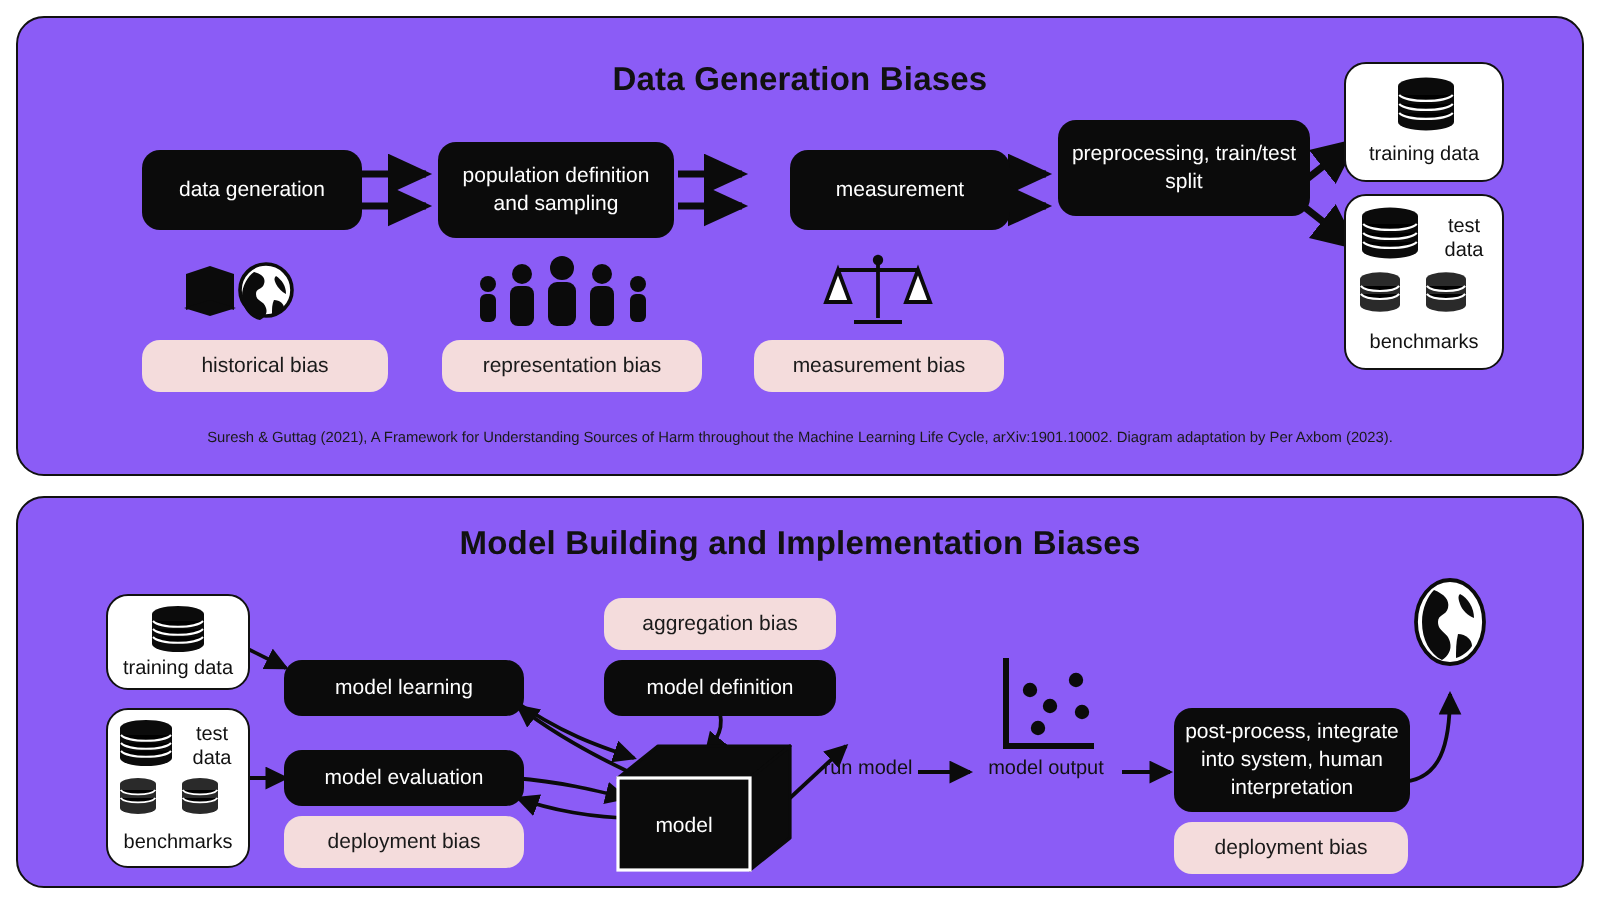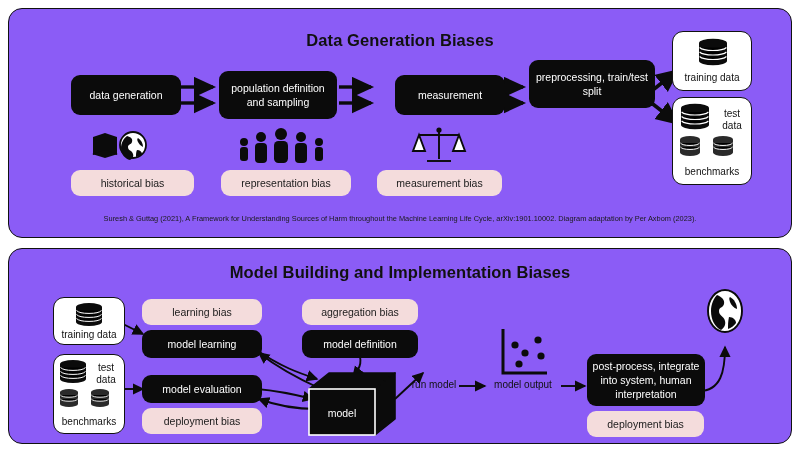--- a/index.html
+++ b/index.html
@@ -265,21 +265,20 @@
       <polygon points="66,18 86,2 86,48 66,64" fill="#0b0b0b" stroke="#0b0b0b" stroke-width="1.6" stroke-linejoin="round"></polygon>
       <rect x="0" y="18" width="66" height="46" fill="#0b0b0b" stroke="#ffffff" stroke-width="1.6"></rect>
     </g>
   </svg>
 
   <div style="position:absolute;left:300px;top:158px;width:66px;text-align:center;color:#fff;font-size:10.5px;z-index:4;">model</div>
 
   <div style="position:absolute;left:396px;top:130px;width:58px;text-align:center;font-size:10px;color:#111;z-index:4;">run model</div>
   <div style="position:absolute;left:472px;top:130px;width:84px;text-align:center;font-size:10px;color:#111;z-index:4;">model output</div>
 
-  <div class="pinkbox" style="left:133px;top:50px;width:120px;height:26px;">learning bias</div>
   <div class="pinkbox" style="left:133px;top:159px;width:120px;height:26px;">deployment bias</div>
   <div class="pinkbox" style="left:293px;top:50px;width:116px;height:26px;">aggregation bias</div>
   <div class="pinkbox" style="left:578px;top:162px;width:117px;height:26px;">deployment bias</div>
 
   <div class="blackbox" style="left:133px;top:81px;width:120px;height:28px;">model learning</div>
   <div class="blackbox" style="left:133px;top:126px;width:120px;height:28px;">model evaluation</div>
   <div class="blackbox" style="left:293px;top:81px;width:116px;height:28px;">model definition</div>
   <div class="blackbox" style="left:578px;top:105px;width:118px;height:52px;">post-process, integrate into system, human interpretation</div>
 
   <div class="databox" style="left:44px;top:48px;width:72px;height:48px;">

